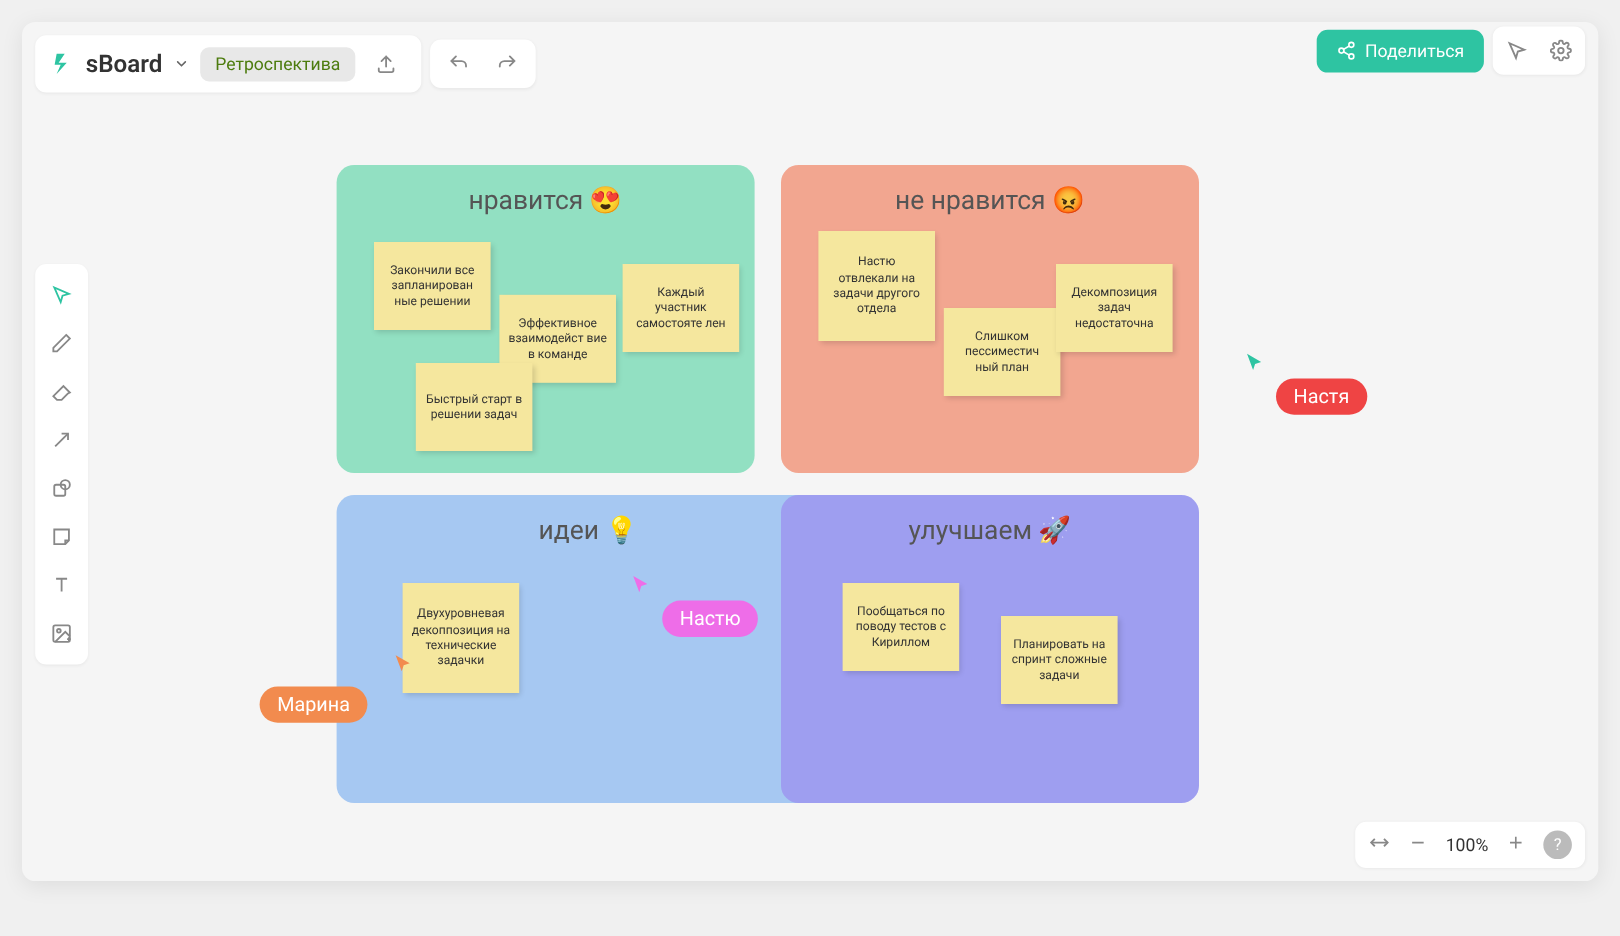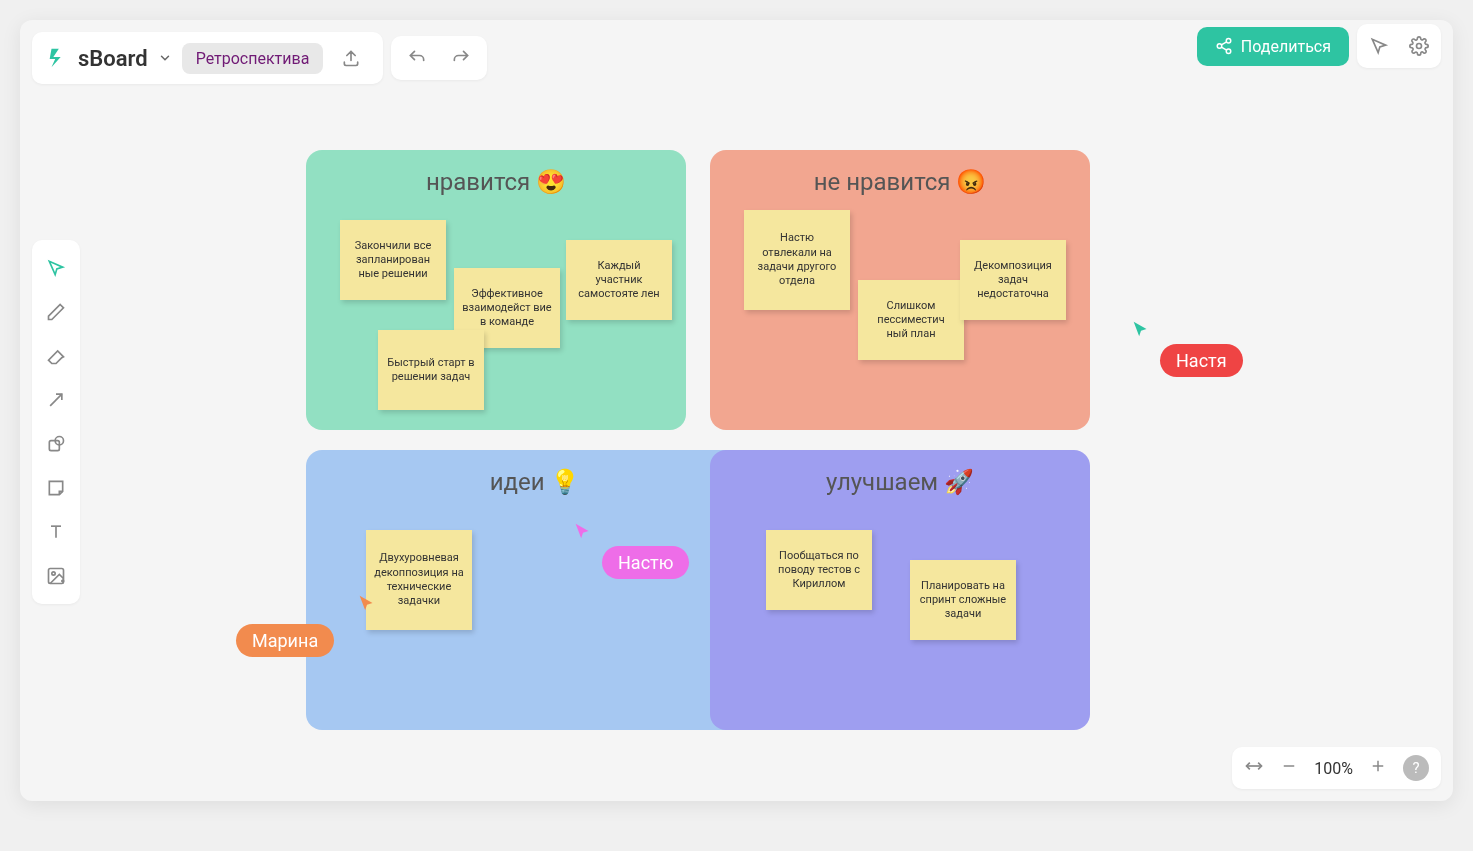--- a/index.html
+++ b/index.html
@@ -46,21 +46,21 @@
     .logo-text {
       font-size: 22px;
       font-weight: 600;
       color: #333;
     }
     .board-name-chip {
       background: #e8e8e8;
       border-radius: 8px;
       padding: 6px 14px;
       font-size: 16px;
-      color: #701a75;
+      color: #4d7c0f;
     }
     .icon-btn {
       width: 36px;
       height: 36px;
       display: flex;
       align-items: center;
       justify-content: center;
       cursor: pointer;
       color: #888;
     }

